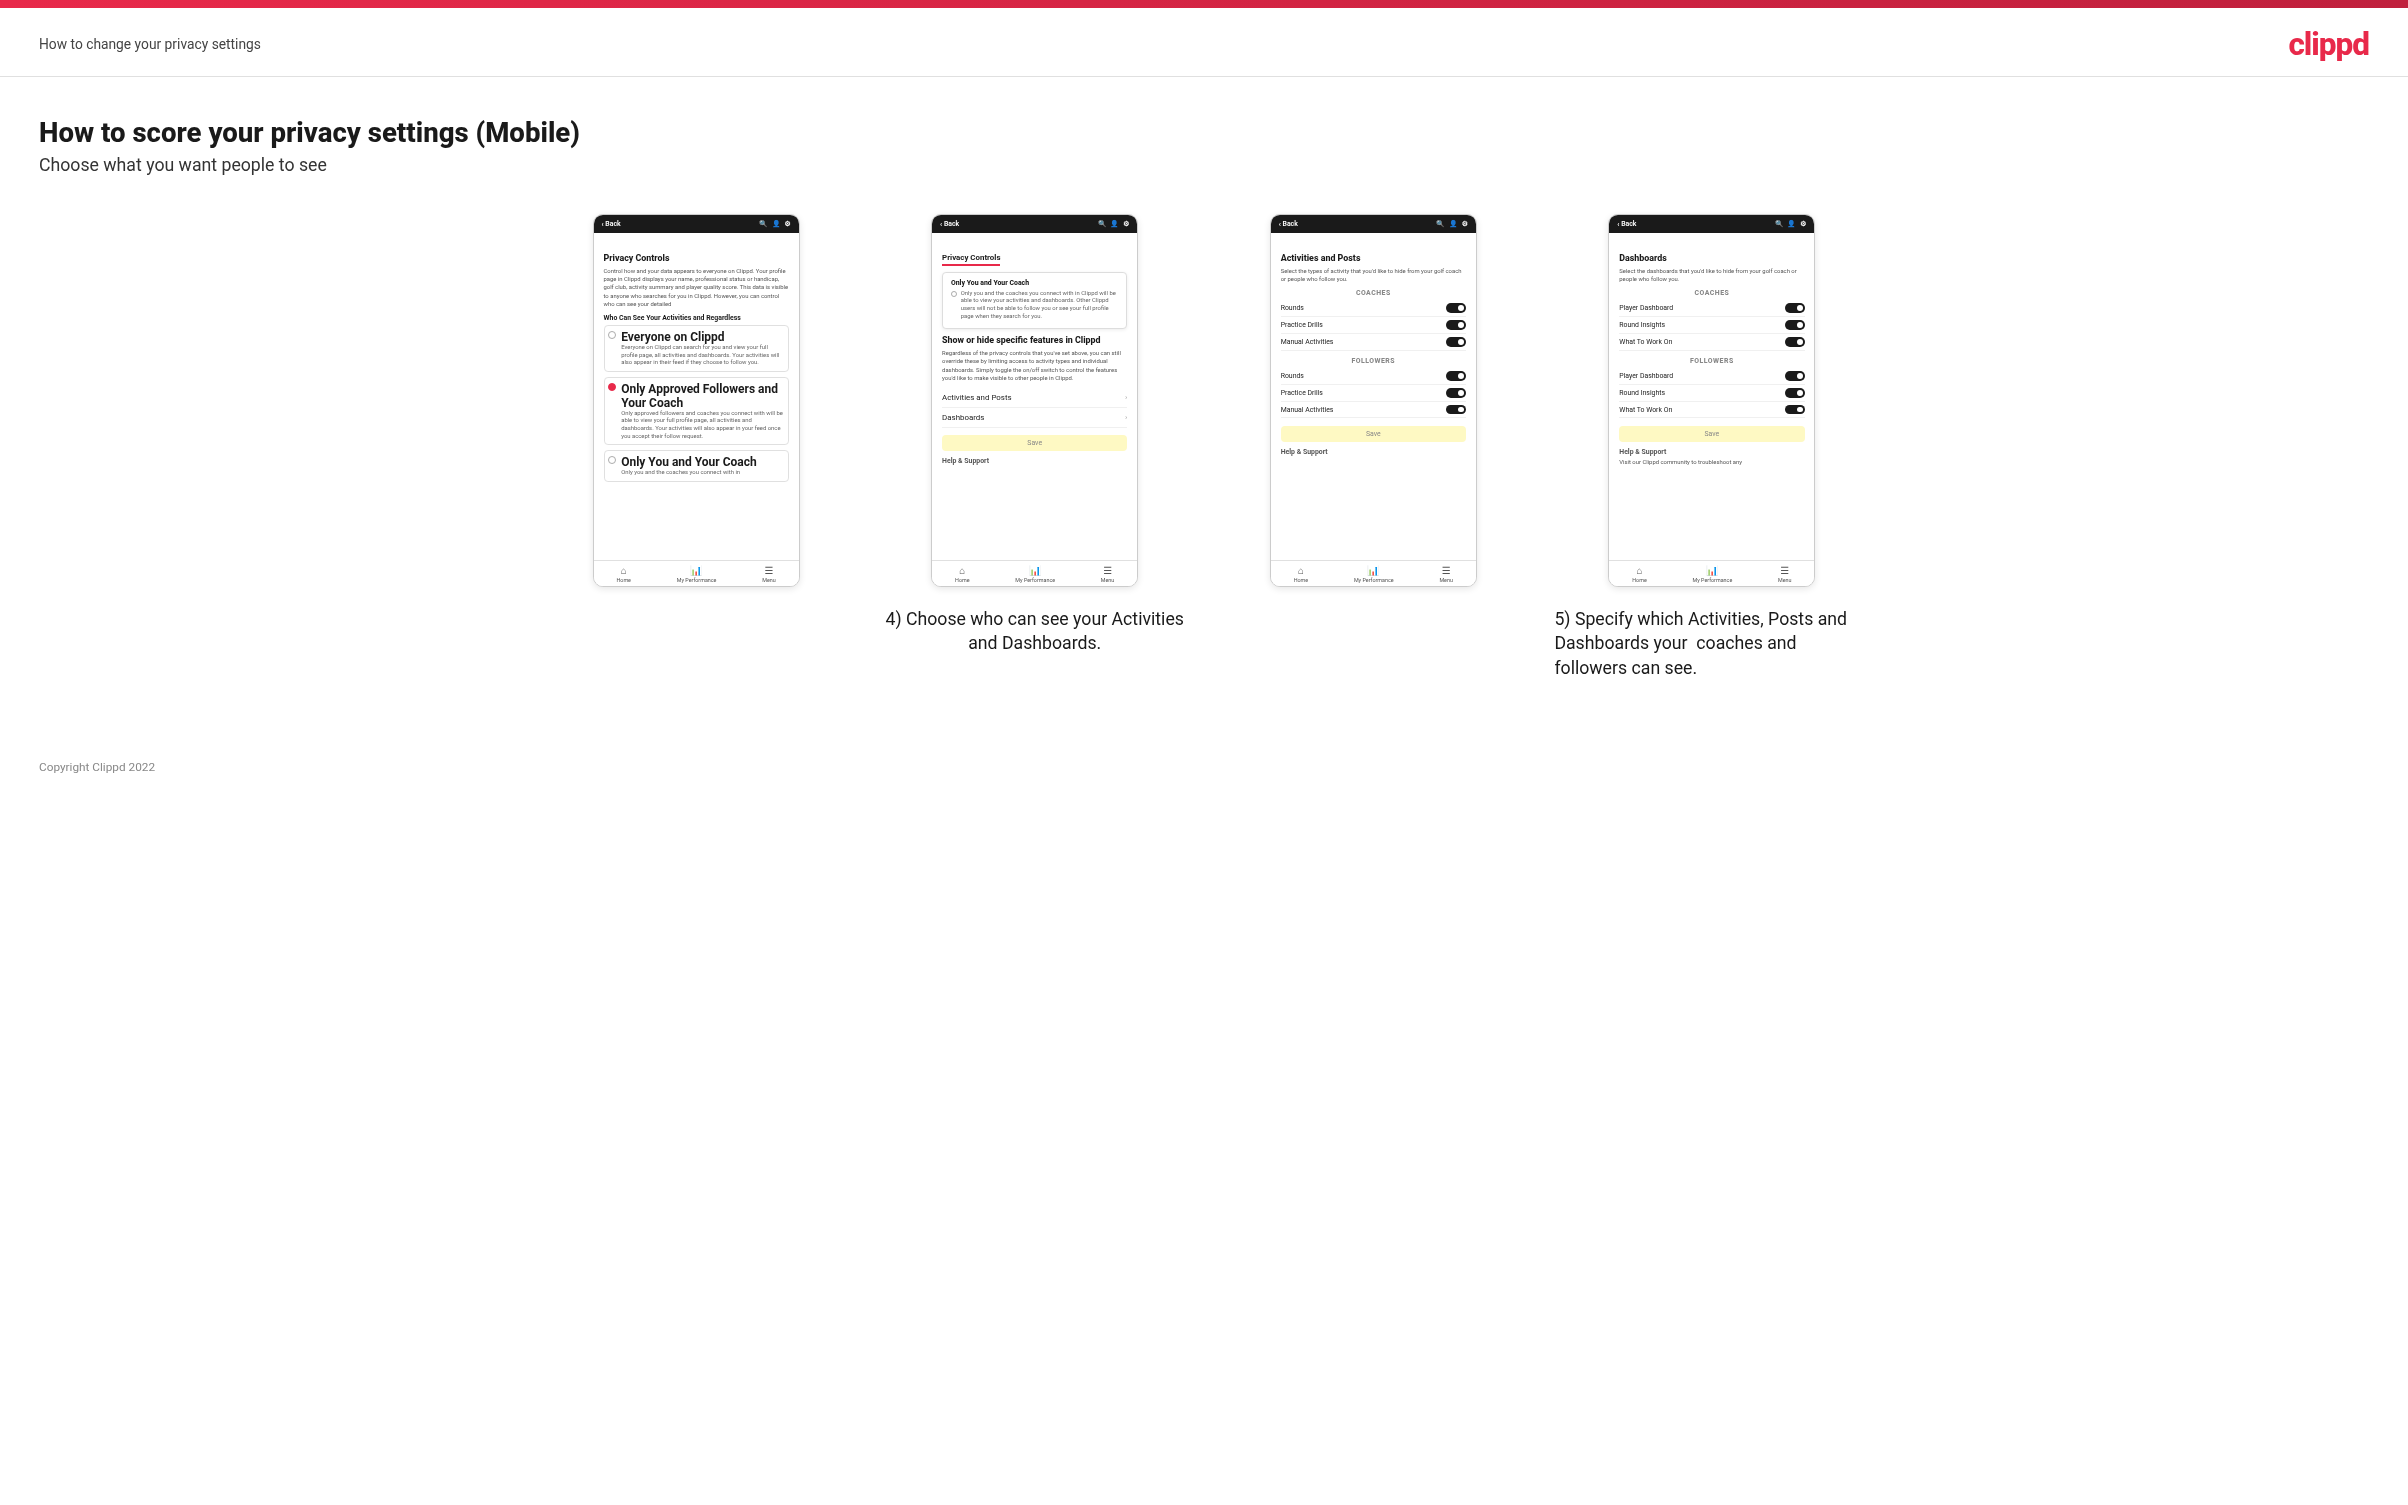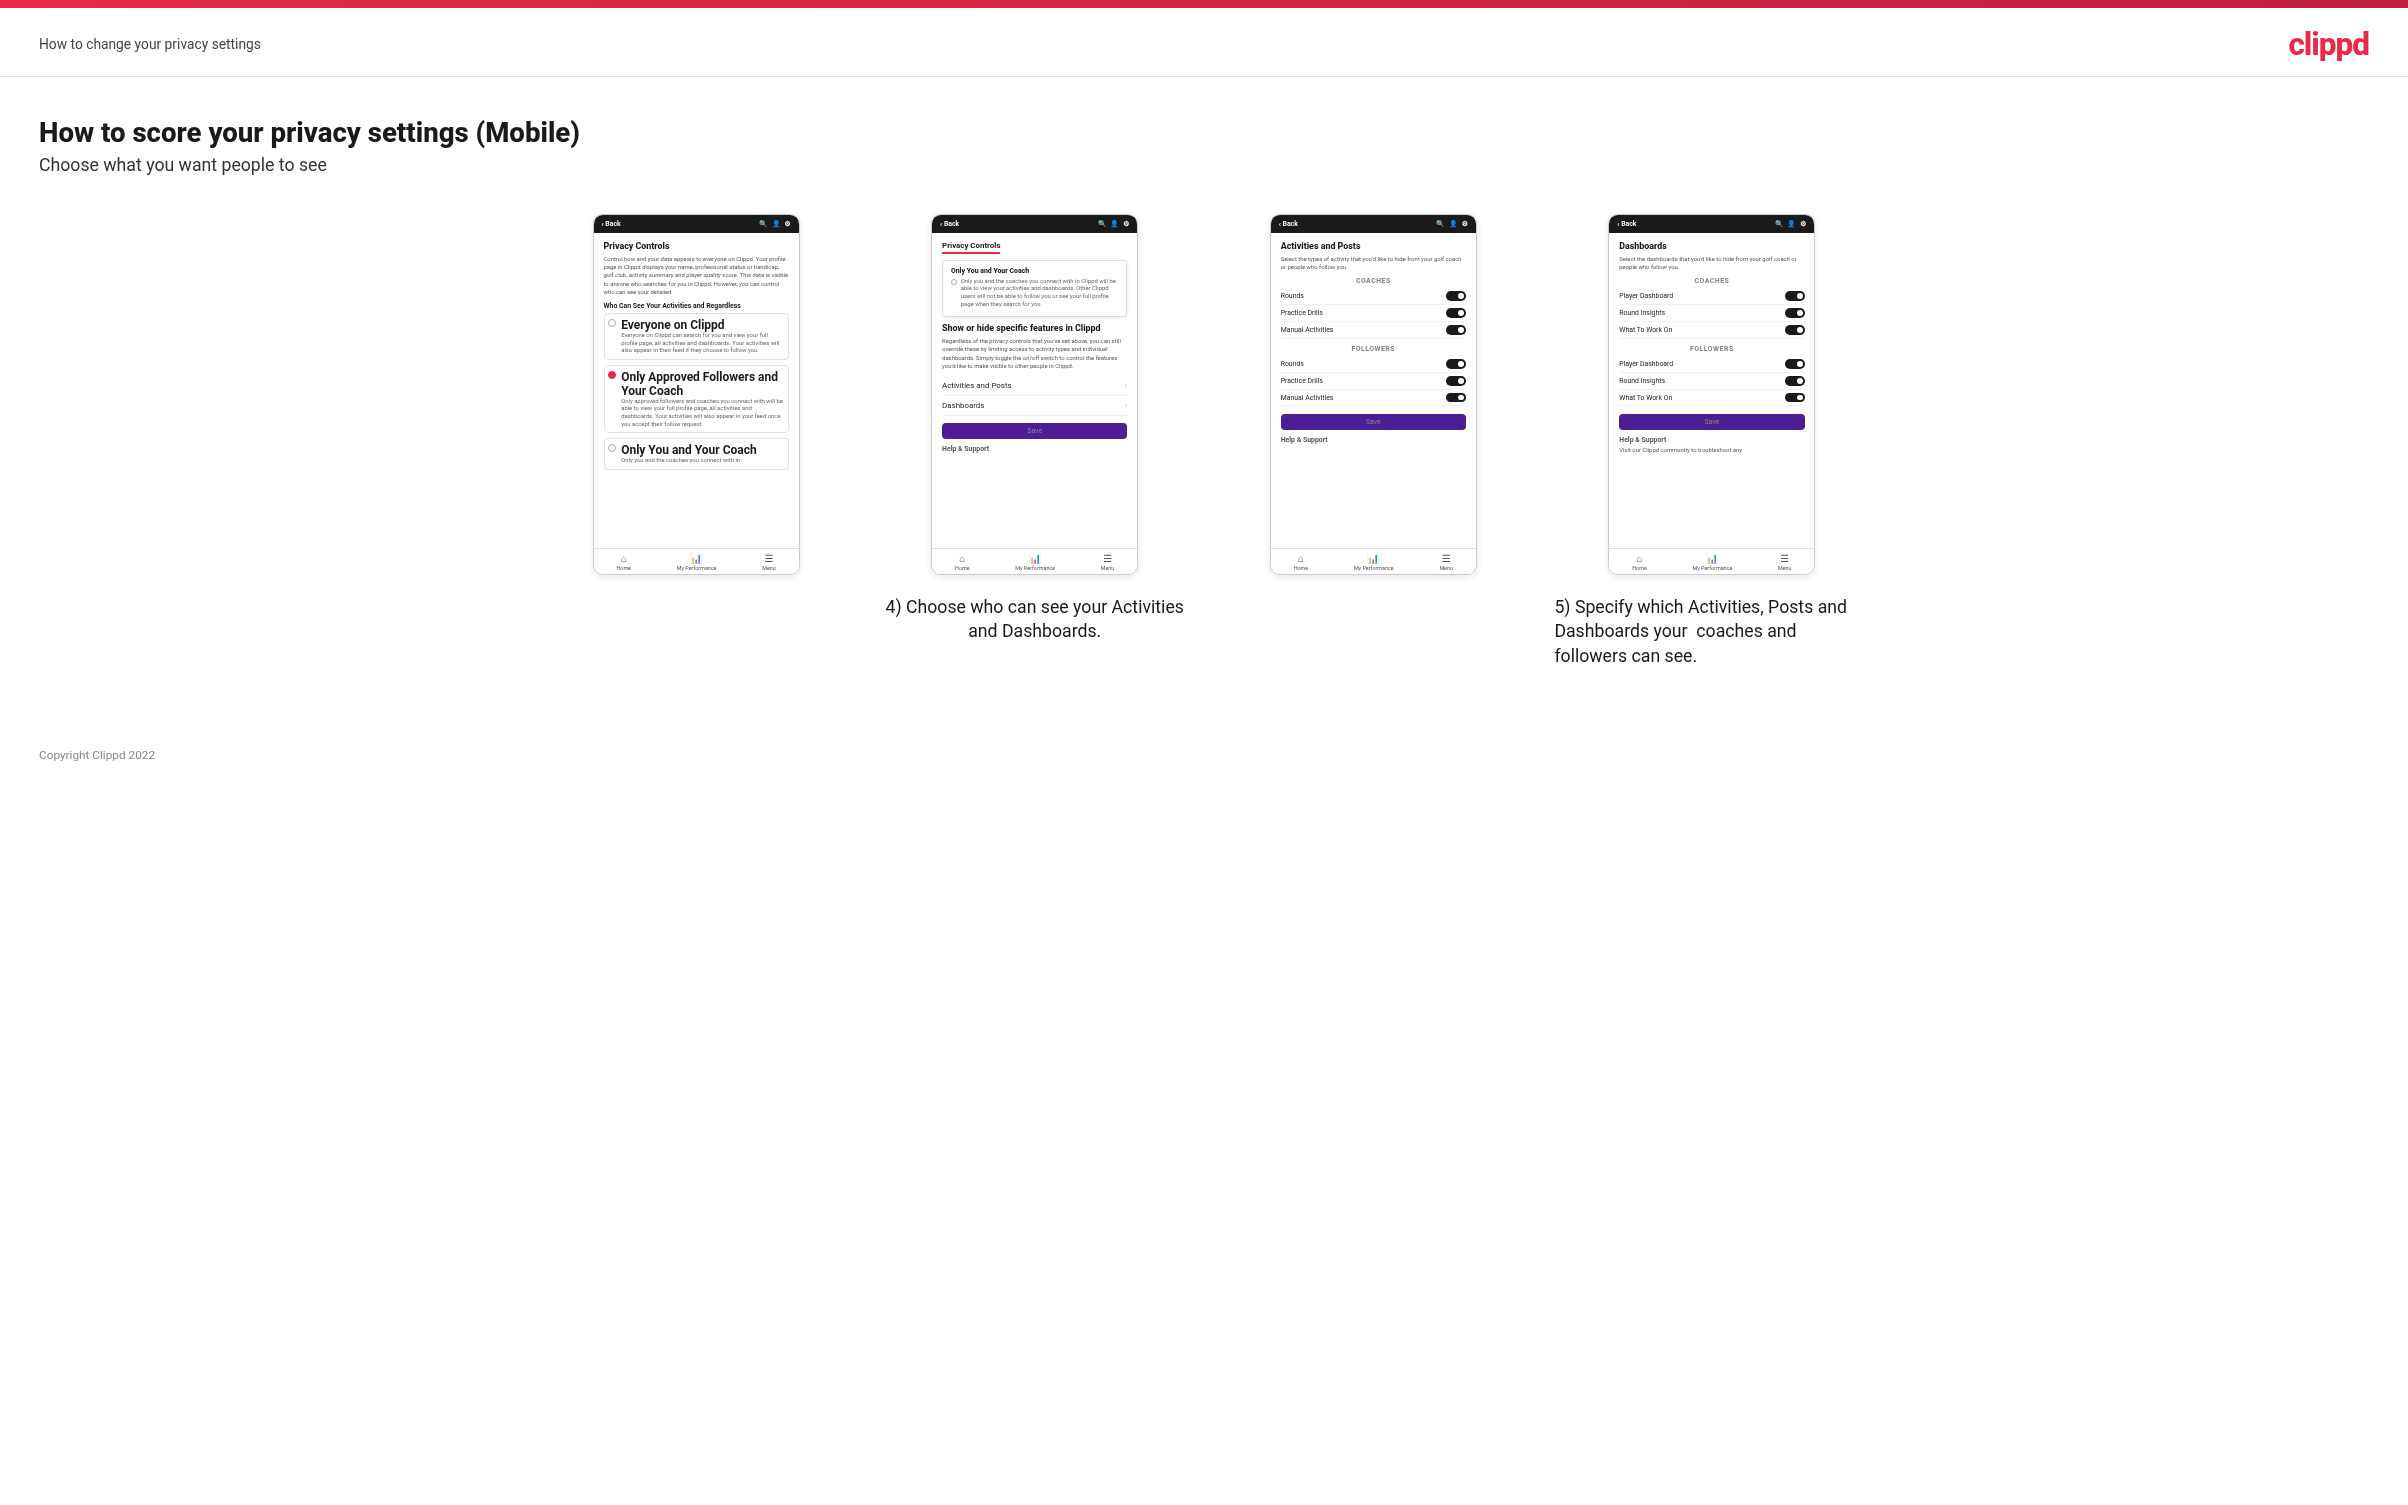--- a/index.html
+++ b/index.html
@@ -104,20 +104,21 @@
       font-size: 6.9px;
     }
     .phone-nav .icons {
       display: flex;
       gap: 3.9px;
       align-items: center;
     }
     .phone-body {
       padding: 7.9px 9.9px;
       min-height: 315px;
+      margin-top: 12px;
     }
     .phone-section-title {
       font-size: 8.9px;
       font-weight: 800;
       color: #1a1a1a;
       margin-bottom: 3.9px;
     }
     .phone-text {
       font-size: 5.9px;
       color: #555;
@@ -264,21 +265,21 @@
     .nav-icon {
       font-size: 9.9px;
       color: #555;
     }
     .nav-text {
       font-size: 5.4px;
       color: #555;
     }
     
     .save-btn {
-      background: #4c1d95;
+      background: #fef9c3;
       color: #888;
       border: none;
       border-radius: 3.9px;
       padding: 3.9px 0;
       width: 100%;
       font-size: 6.9px;
       margin-top: 7.9px;
       text-align: center;
     }
     .help-support-section {

